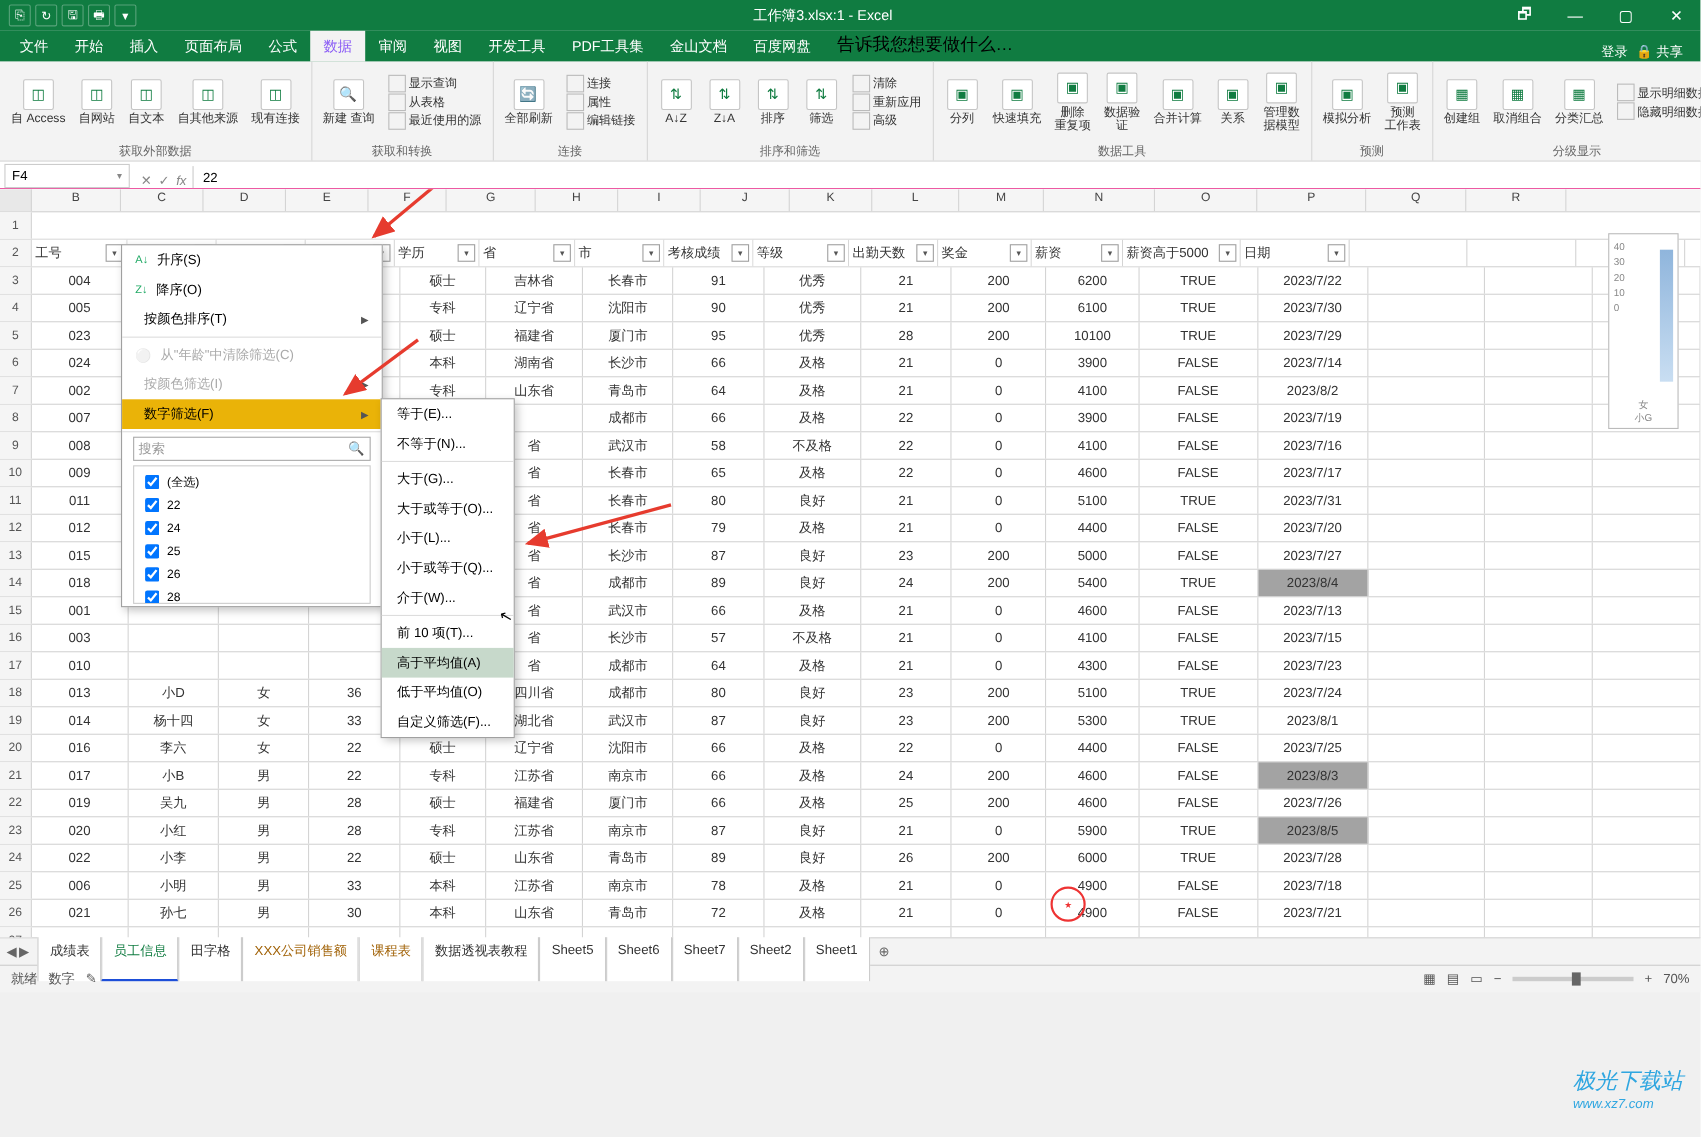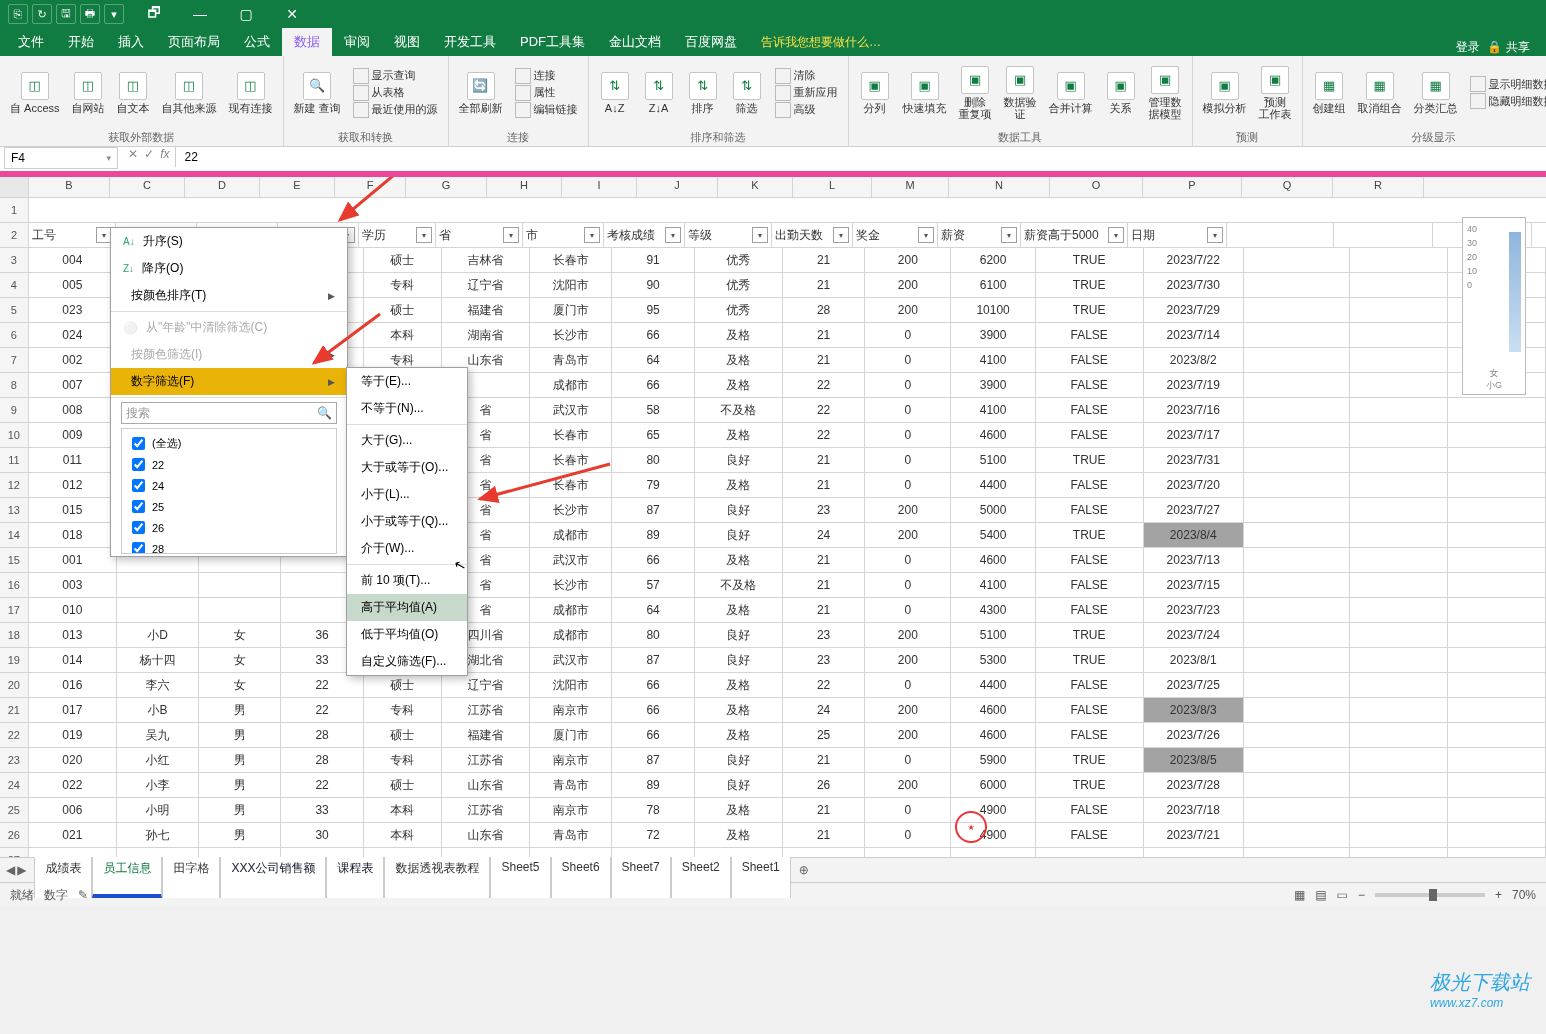--- a/index.html
+++ b/index.html
@@ -6,34 +6,34 @@
 body{width:1546px;height:1034px;background:#f0f0f0}
 .titlebar{height:28px;background:#107C41;display:flex;align-items:center;color:#fff}
 .titlebar .qat{display:flex;gap:4px;padding:0 8px}
 .qat .q{width:18px;height:18px;border:1px solid rgba(255,255,255,.3);border-radius:2px;display:flex;align-items:center;justify-content:center;font-size:11px}
 .titlebar .title{flex:1;text-align:center;font-size:13px}
 .titlebar .wbtns{display:flex;gap:2px}
 .wbtns .w{width:44px;height:28px;display:flex;align-items:center;justify-content:center;font-size:14px}
 .tabs{height:28px;background:#107C41;display:flex;align-items:flex-end;color:#fff;padding:0 6px}
 .tabs .tab{padding:5px 12px;font-size:13px;cursor:pointer}
 .tabs .tab.active{background:#f3f3f3;color:#8b5cf6}
-.tabs .tell{padding:5px 12px;color:#fde047;font-size:12px}
+.tabs .tell{padding:5px 12px;color:#000000;font-size:16px}
 .tabs .right{margin-left:auto;display:flex;gap:8px;padding-right:10px}
 .ribbon{height:90px;background:#f3f3f3;border-bottom:1px solid #d0d0d0;display:flex}
 .rg{border-right:1px solid #d6d6d6;display:flex;flex-direction:column}
 .rg .items{flex:1;display:flex;align-items:center;padding:2px 6px;gap:4px}
 .rg .lbl{text-align:center;color:#666;font-size:11px;padding:1px 0}
 .rbtn{display:flex;flex-direction:column;align-items:center;justify-content:center;padding:2px 4px;min-width:32px}
 .rbtn .ic{width:26px;height:26px;background:#fff;border:1px solid #c5c5c5;border-radius:2px;display:flex;align-items:center;justify-content:center;font-size:13px;color:#107C41;margin-bottom:2px}
 .rbtn span{font-size:11px;color:#333;text-align:center;line-height:12px;white-space:nowrap}
 .rsmall{display:flex;flex-direction:column;gap:1px;padding:2px 4px}
 .rsmall .srow{display:flex;align-items:center;gap:3px;font-size:11px;color:#333;white-space:nowrap}
 .rsmall .sic{width:14px;height:14px;border:1px solid #bbb;display:inline-block}
 
-.formula{height:24px;background:#fff;border-bottom:6px solid #ec4899;display:flex;align-items:flex-start}
+.formula{height:24px;background:#fff;border-bottom:1px solid #ec4899;display:flex;align-items:flex-end}
 .namebox{width:100px;height:20px;border:1px solid #ccc;margin:0 4px;padding:0 6px;font-size:12px;display:flex;align-items:center;justify-content:space-between}
 .fxbtns{display:flex;gap:6px;padding:0 6px;color:#888}
 .fxbar{flex:1;height:20px;border-left:1px solid #ccc;padding:0 8px;display:flex;align-items:center}
 
 .sheet{position:relative;background:#fff;height:680px;overflow:hidden}
 .colhdr{display:flex;height:20px;border-bottom:1px solid #d4d4d4;background:#f5f5f5}
 .colhdr .rh{width:28px;border-right:1px solid #d4d4d4;background:#e8e8e8}
 .colhdr .ch{text-align:center;border-right:1px solid #d4d4d4;color:#444;font-size:11px;padding-top:2px}
 .row{display:flex;height:24px;border-bottom:1px solid #d4d4d4;align-items:stretch}
 .row .rh{width:28px;border-right:1px solid #d4d4d4;background:#f5f5f5;text-align:center;font-size:11px;color:#555;display:flex;align-items:center;justify-content:center}
@@ -64,22 +64,22 @@
 .dd2 .sep{height:1px;background:#ddd;margin:2px 0}
 .cursor{position:absolute;left:454px;top:380px;font-size:14px;color:#000;pointer-events:none;transform:rotate(-15deg)}
 
 .mini{position:absolute;right:20px;top:40px;width:62px;height:176px;border:1px solid #bbb;background:#fff;font-size:9px;color:#888}
 .mini .bar{position:absolute;right:4px;top:14px;width:12px;height:120px;background:linear-gradient(#8fb5dc,#c9def2)}
 .mini .ticks{position:absolute;left:4px;top:4px;line-height:14px}
 
 .sheetTabs{height:24px;background:#f3f3f3;border-top:1px solid #ccc;display:flex;align-items:center;padding:0 6px;gap:2px;font-size:12px}
 .sheetTabs .nav{display:flex;gap:2px;color:#666;padding-right:6px}
 .sheetTabs .sh{padding:17px 10px;border:1px solid #ccc;border-bottom:none;background:#fff;color:#333}
-.sheetTabs .sh.active{background:#fff;border-bottom:4px solid #1d4ed8;color:#107C41;font-weight:500}
-.sheetTabs .sh.o{color:#0f172a}
+.sheetTabs .sh.active{background:#fff;border-bottom:2px solid #1d4ed8;color:#107C41;font-weight:500}
+.sheetTabs .sh.o{color:#a16207}
 .sheetTabs .add{width:22px;text-align:center;color:#666}
 
 .status{height:24px;background:#f3f3f3;border-top:1px solid #ccc;display:flex;align-items:center;padding:0 10px;font-size:12px;color:#555;justify-content:space-between}
 .status .r{display:flex;align-items:center;gap:10px}
 .slider{width:110px;height:4px;background:#ccc;position:relative}
 .slider .h{position:absolute;left:54px;top:-4px;width:8px;height:12px;background:#666}
 
 .watermark{position:absolute;right:16px;bottom:24px;font-size:20px;font-style:italic;color:#2fa6e0;pointer-events:none}
 .watermark small{display:block;font-size:12px;color:#2fa6e0}
 
@@ -89,20 +89,21 @@
 <body>
 
 <div class="titlebar">
   <div class="qat">
     <div class="q">⎘</div>
     <div class="q">↻</div>
     <div class="q">🖫</div>
     <div class="q">🖶</div>
     <div class="q">▾</div>
   </div>
+  <div class="title">工作簿3.xlsx:1 - Excel</div>
   <div class="wbtns">
     <div class="w">🗗</div>
     <div class="w">—</div>
     <div class="w">▢</div>
     <div class="w">✕</div>
   </div>
 </div>
 
 <div class="tabs">
   <div id="menutabs" style="display: flex;">

